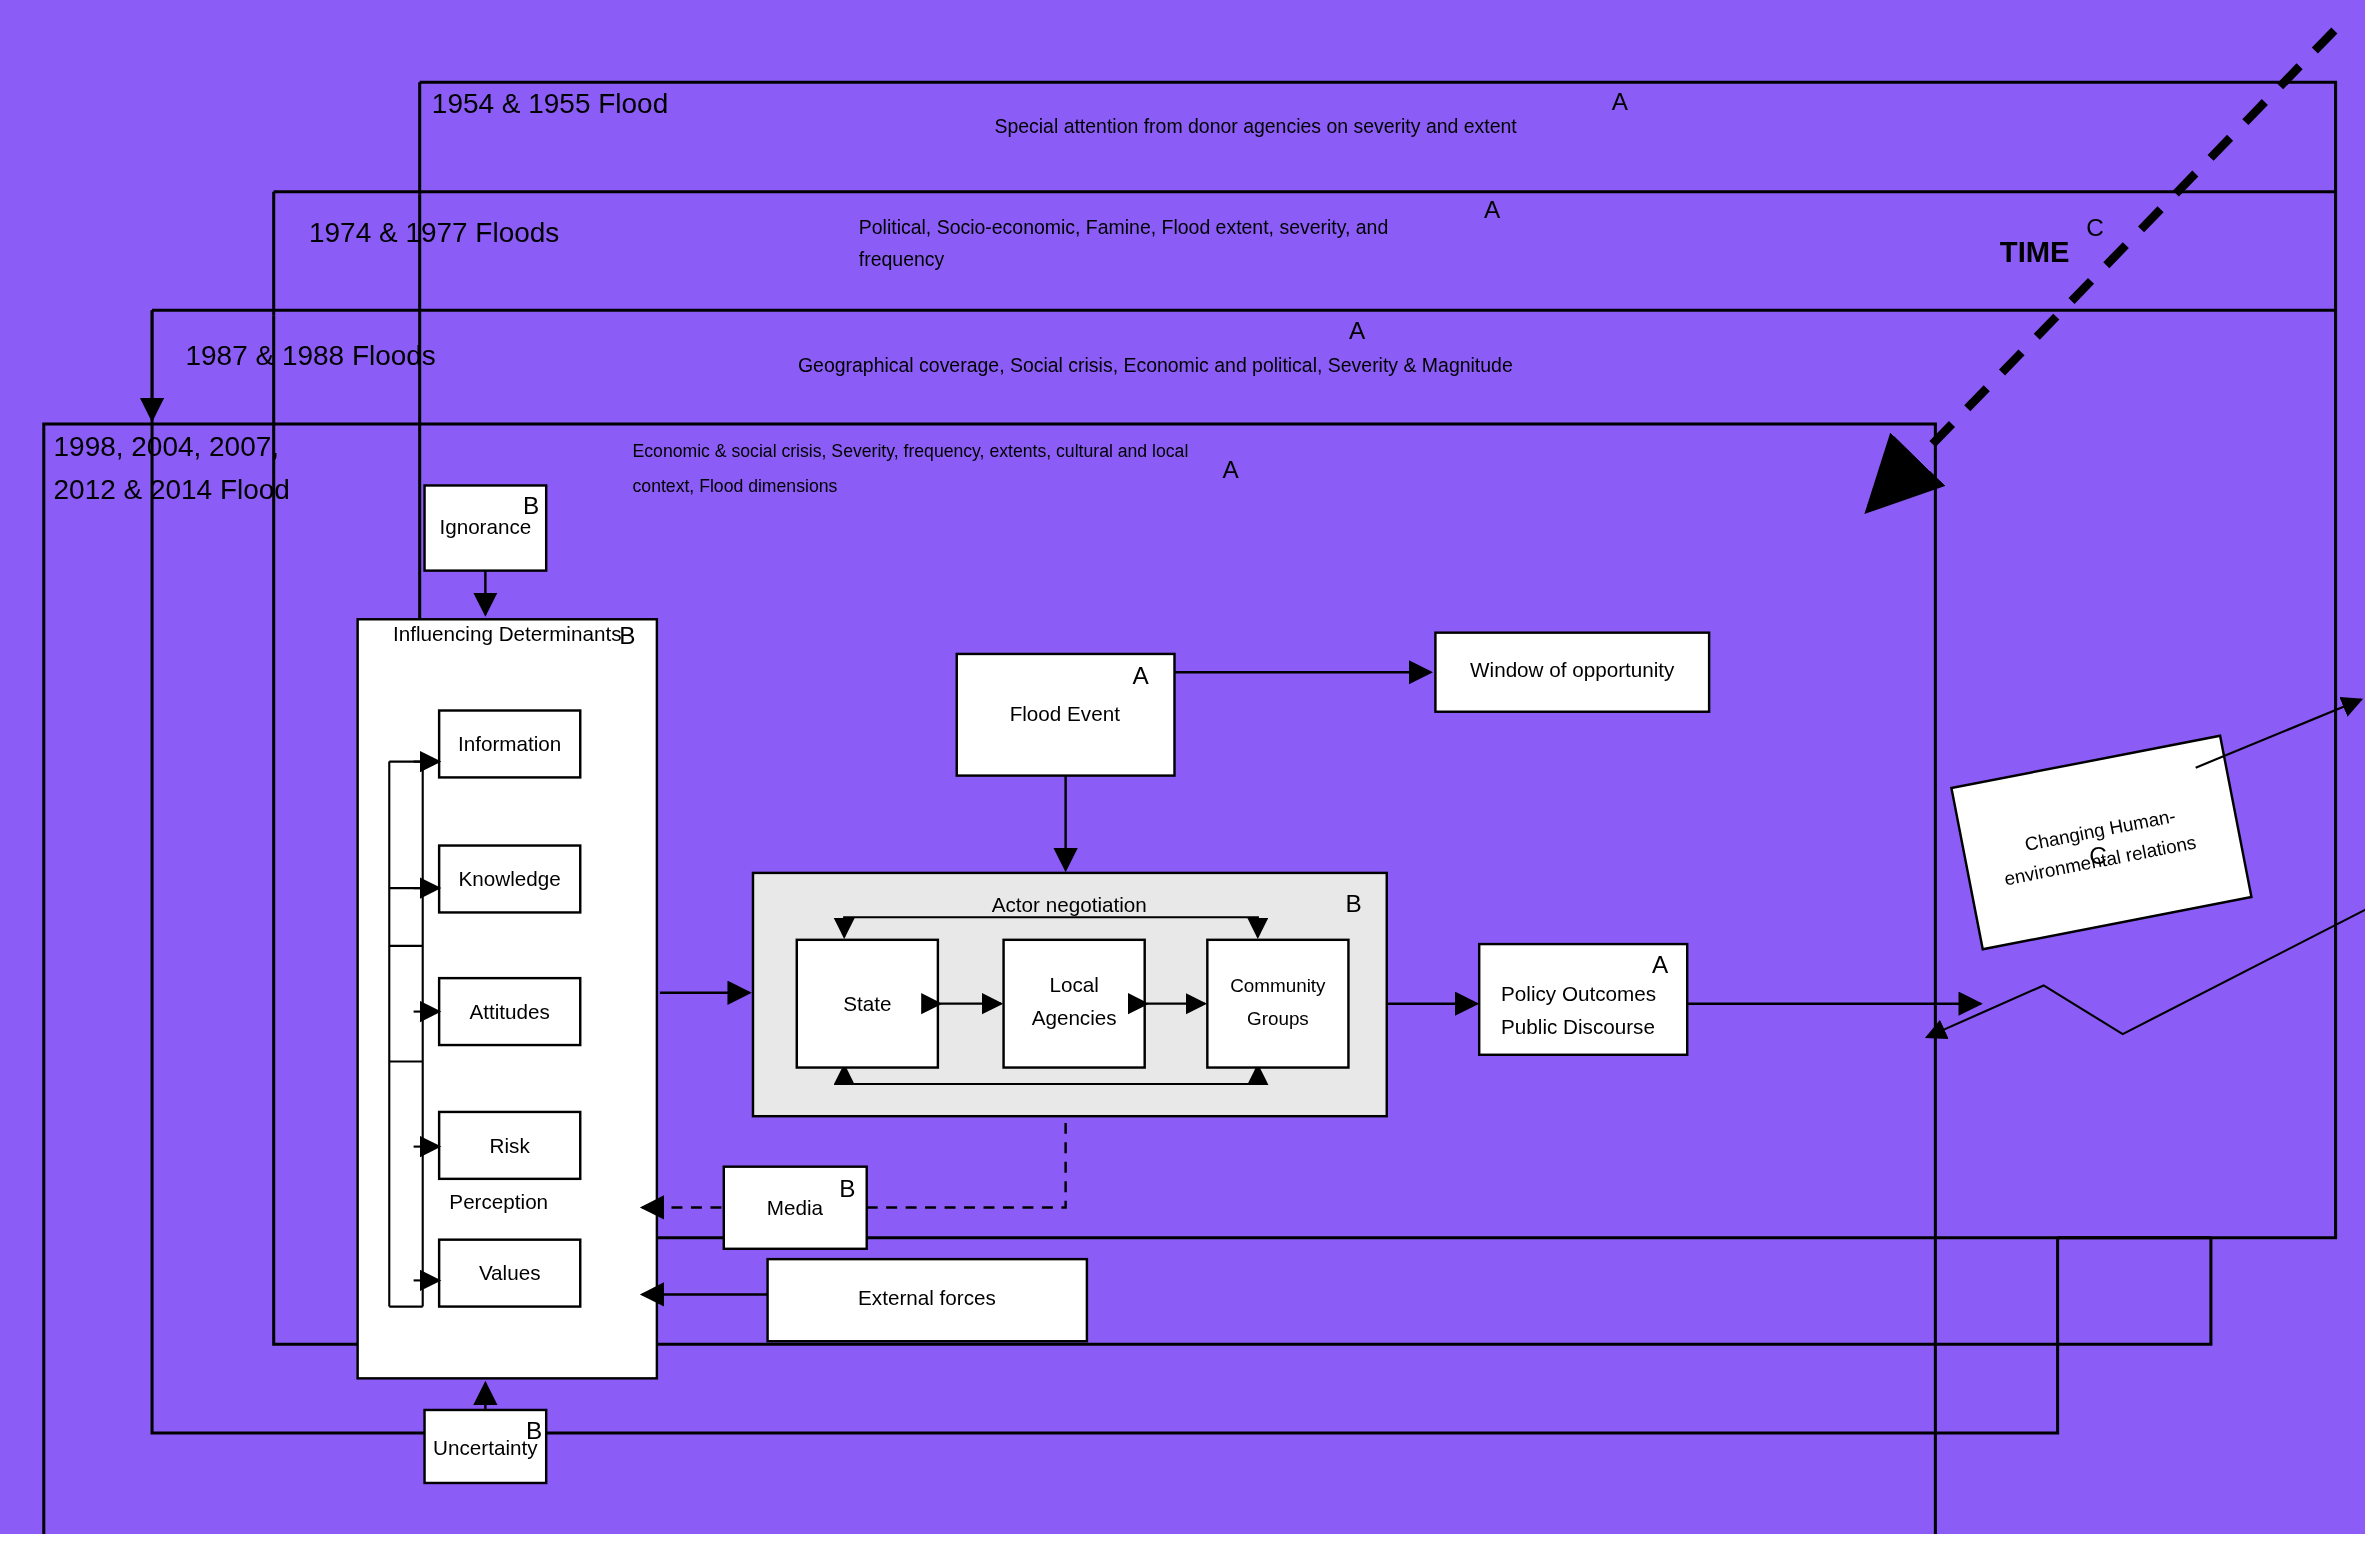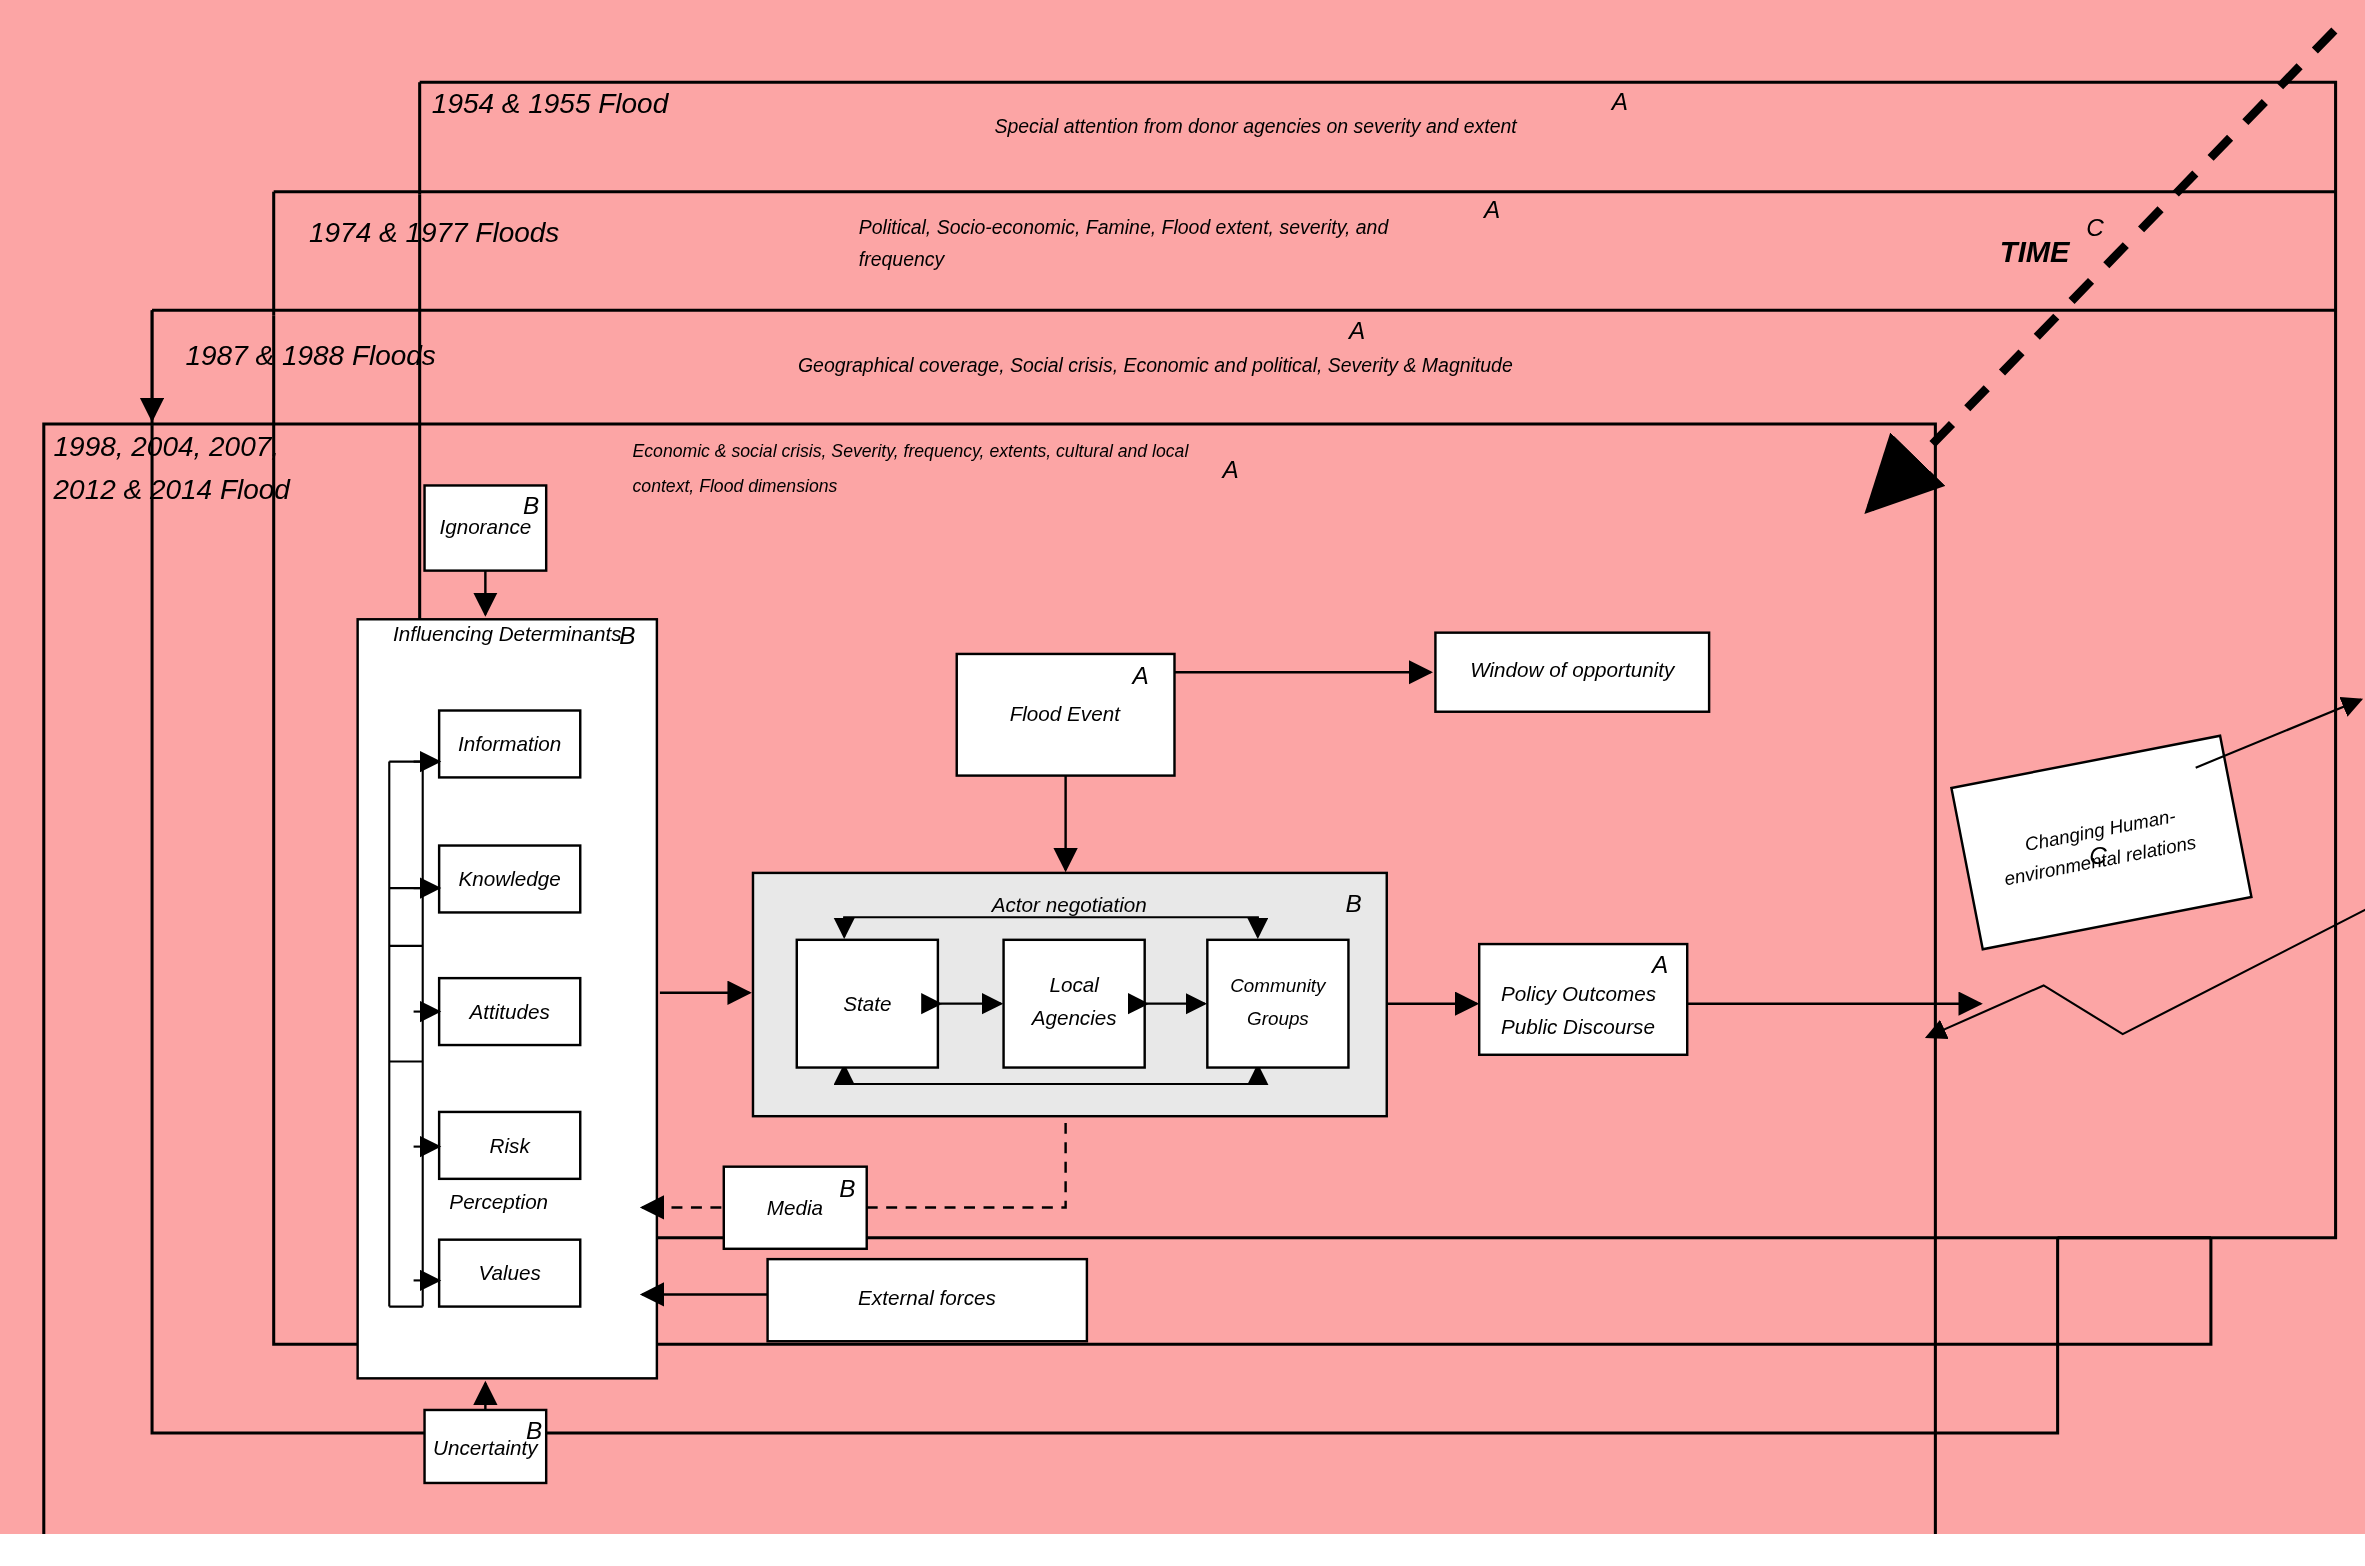--- a/index.html
+++ b/index.html
@@ -1,17 +1,17 @@
 <!DOCTYPE html>
 <html style="font-size:9.7px"><head>
 <meta charset="utf-8">
 <style>
   html,body{margin:0;padding:0;background:#ffffff;}
   body{font-family:"Liberation Sans", sans-serif;}
-  #stage{position:relative;width:2366px;height:1534px;background:#fca5a5;overflow:hidden;font-style:italic;}
+  #stage{position:relative;width:2366px;height:1534px;background:#8b5cf6;overflow:hidden;}
   svg{position:absolute;left:0;top:0;width:2366px;height:1567px;}
   text{font-family:"Liberation Sans", sans-serif;fill:#000;}
   .layer-title{font-size:46px;}
   .layer-desc{font-size:32px;}
   .layer-desc-sm{font-size:29px;}
   .tag{font-size:40px;}
   .boxlabel{font-size:34px;}
   .boxlabel-sm{font-size:31px;}
   .timelabel{font-size:48px;font-weight:bold;}
   .frame{fill:none;stroke:#000;stroke-width:5;}

